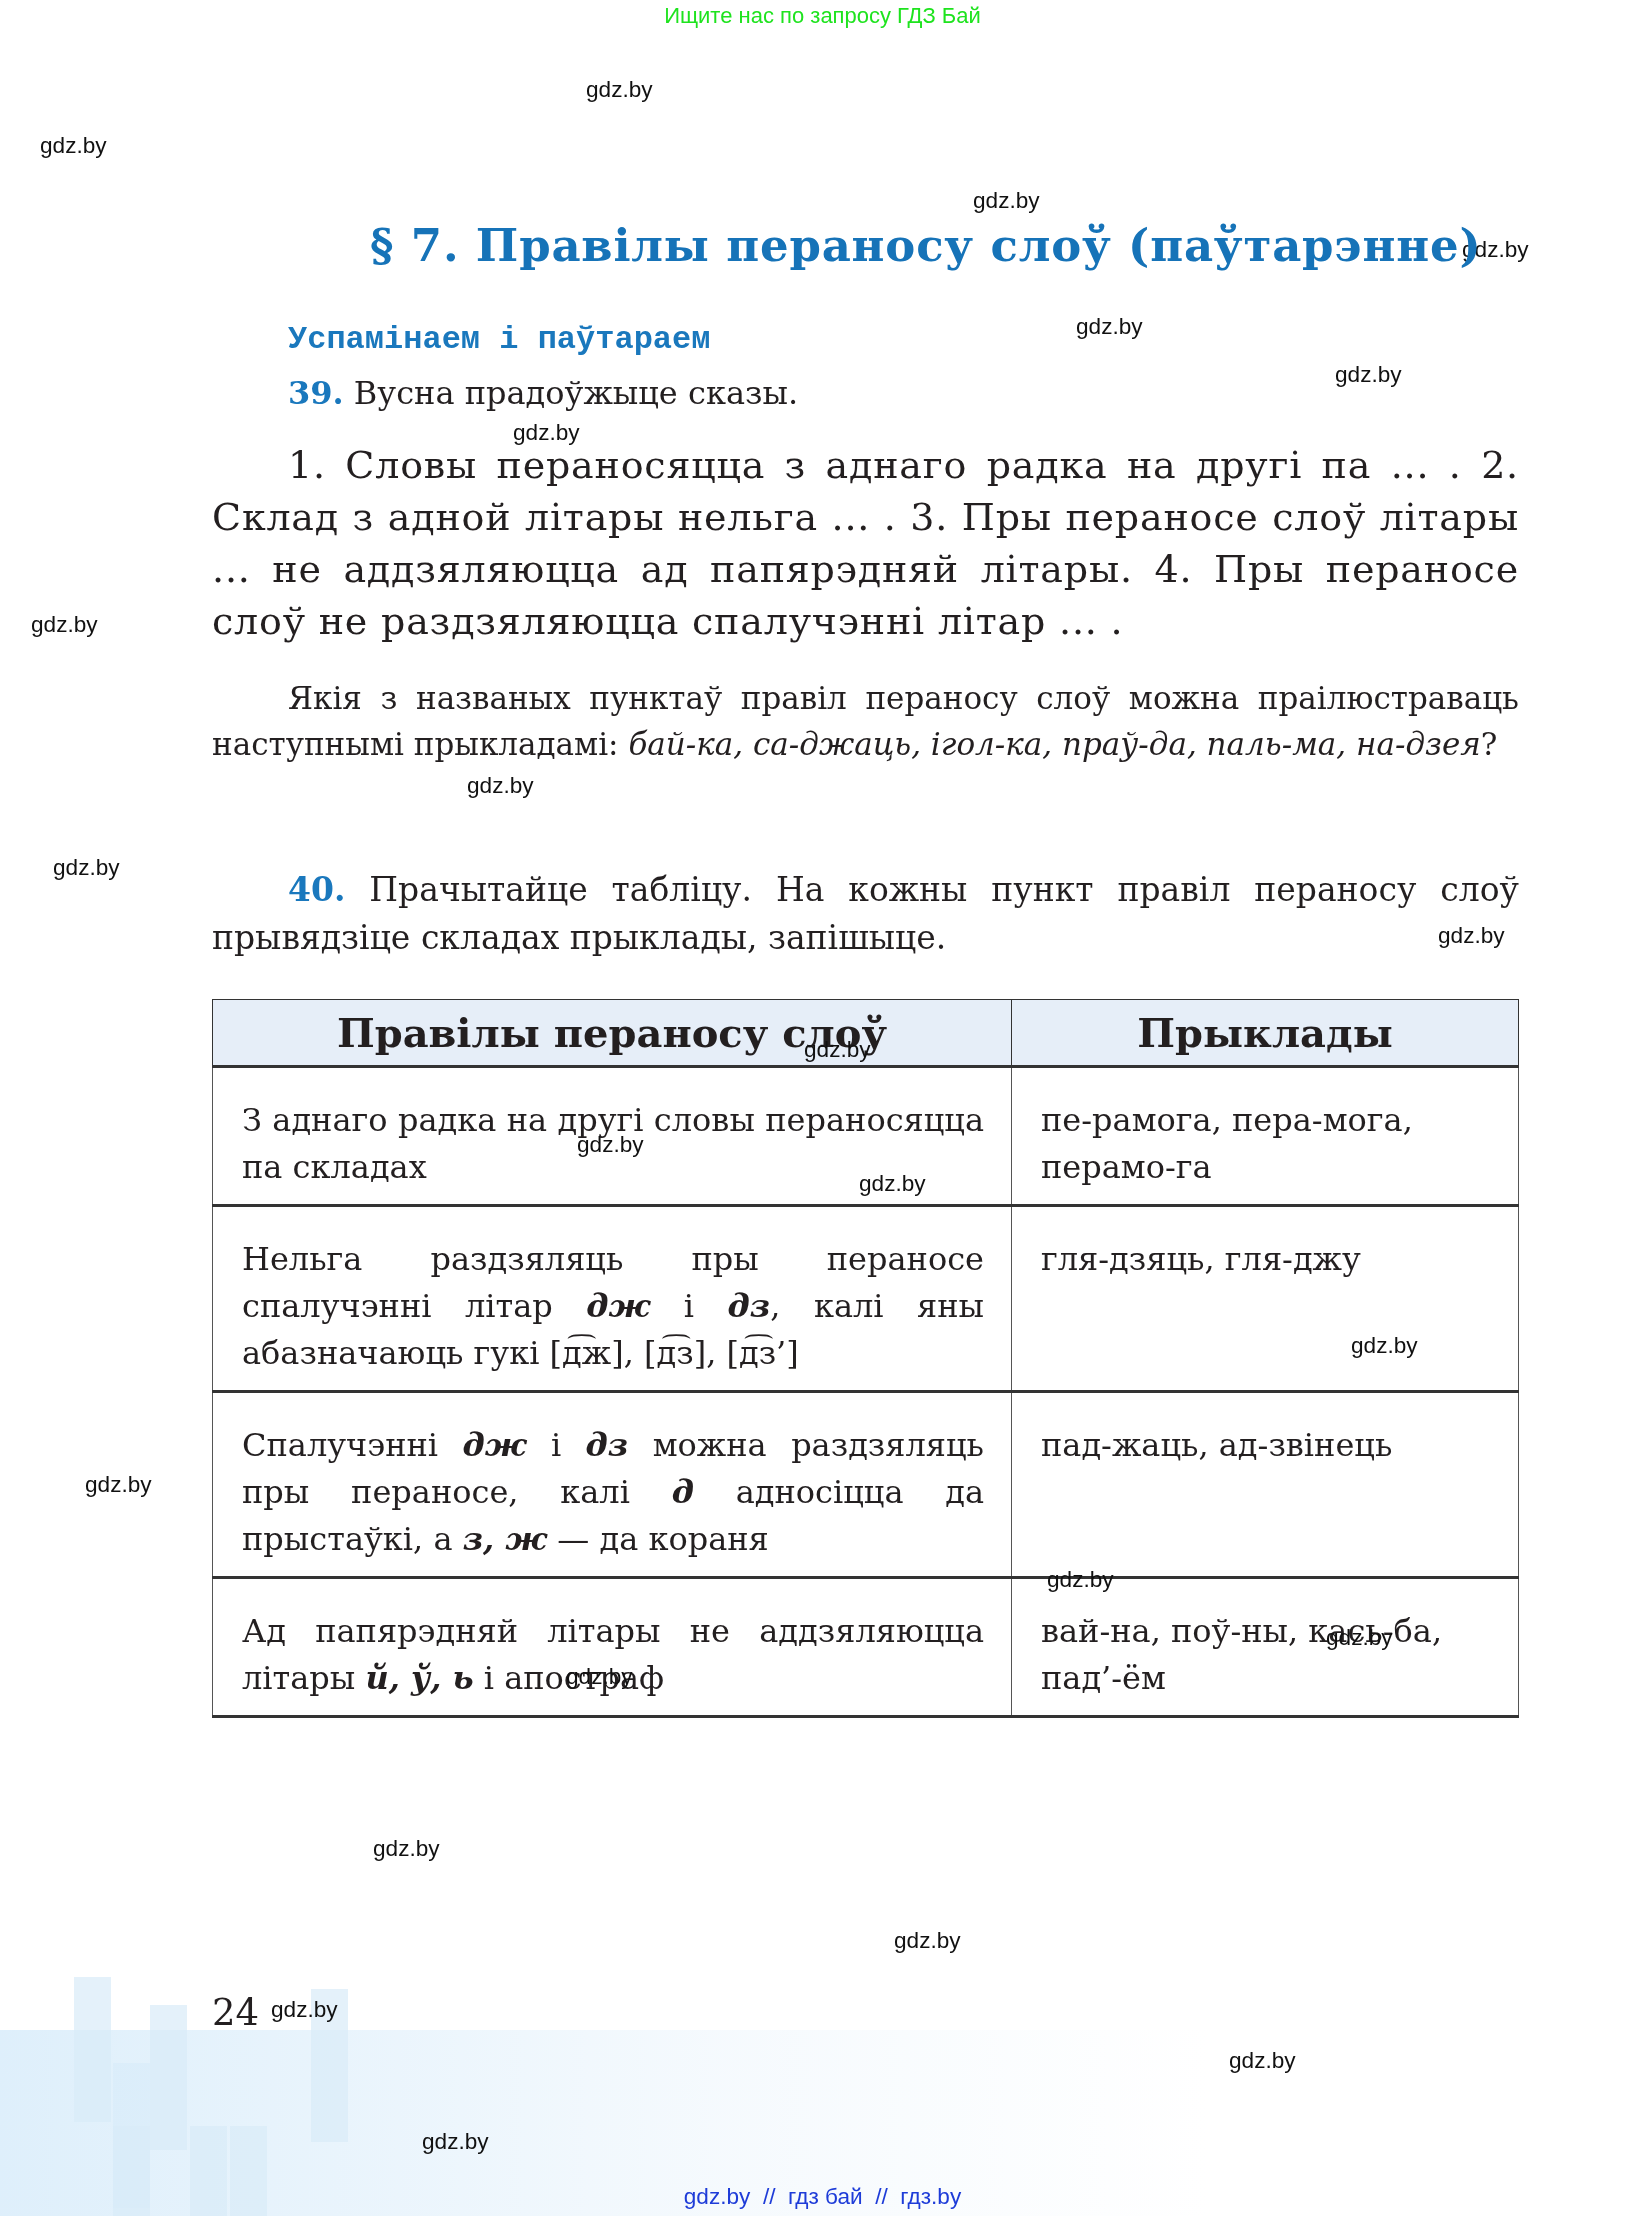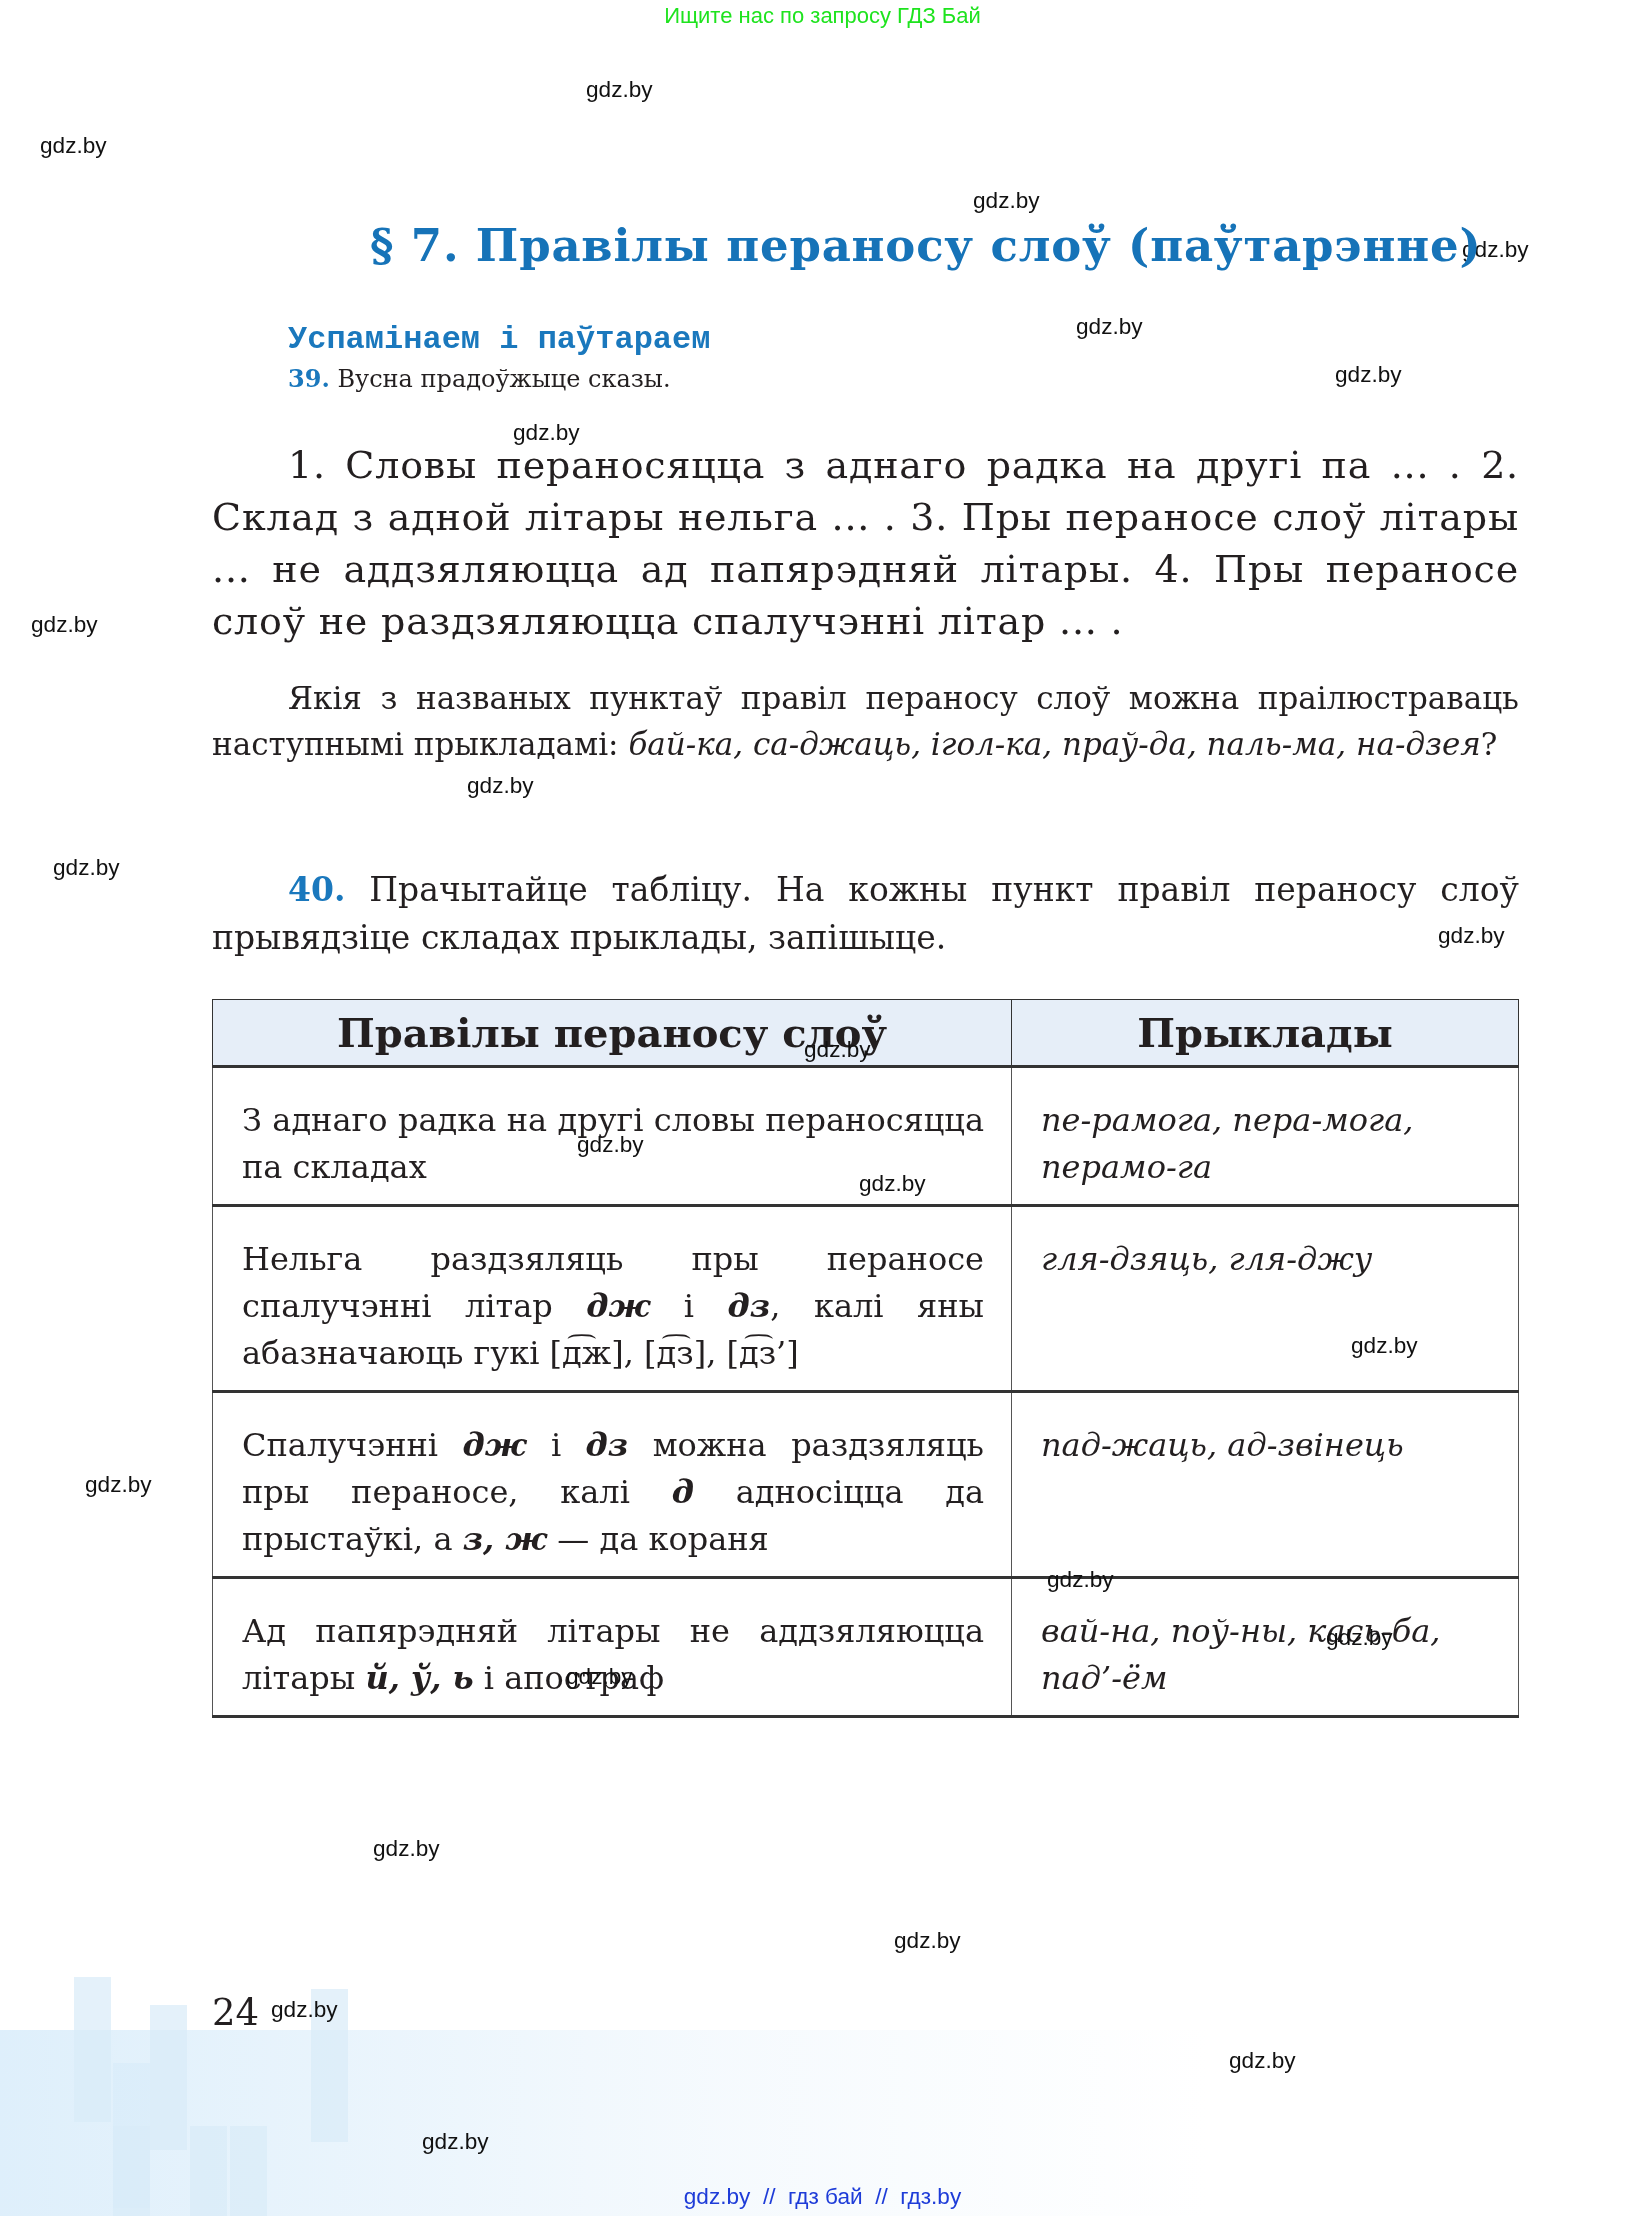--- a/index.html
+++ b/index.html
@@ -3,33 +3,33 @@
 <meta charset="utf-8">
 <style>
   html,body{margin:0;padding:0;}
   body{width:1645px;height:2216px;position:relative;background:#ffffff;overflow:hidden;font-family:"DejaVu Serif","Liberation Serif",serif;color:#231f20;}
   .abs{position:absolute;}
   .banner{top:3.2px;left:0;width:1645px;text-align:center;font-family:"Liberation Sans",sans-serif;font-size:22px;color:#1ee31e;}
   .wm{font-family:"Liberation Sans",sans-serif;font-size:22.6px;color:#111;white-space:nowrap;}
   .title{top:219px;left:370px;font-size:45px;font-weight:bold;color:#1673b8;white-space:nowrap;letter-spacing:0.8px;}
   .subhead{top:321px;left:288px;font-family:Liberation Mono, monospace;font-weight:bold;font-size:32px;color:#1a78bd;white-space:nowrap;}
   .num{color:#1a78bd;font-weight:bold;}
-  .ex39{top:364px;left:288px;font-size:24px;white-space:nowrap;text-align:right;}
+  .ex39{top:374px;left:288px;font-size:32px;white-space:nowrap;text-align:right;}
   .sentences{top:439px;left:212px;width:1307px;font-size:38px;line-height:52px;text-align:justify;letter-spacing:0.8px;}
   .sentences p{margin:0;text-indent:76px;}
   .question{top:675px;left:212px;width:1307px;font-size:31px;line-height:46px;text-align:justify;}
   .question p{margin:0;text-indent:76px;}
   .ex40{top:866px;left:212px;width:1307px;font-size:33px;line-height:48px;text-align:justify;}
   .ex40 p{margin:0;text-indent:76px;}
   i{font-style:italic;}
   .tbl{top:999px;left:212px;width:1307px;border-collapse:collapse;font-size:32px;}
   .tbl th{background:#e6eef8;font-weight:bold;height:63px;border:1.6px solid #333;border-bottom:3.2px solid #333;text-align:center;font-size:40px;}
   .tbl td{vertical-align:top;border-left:1.6px solid #555;border-right:1.6px solid #555;border-bottom:3.2px solid #333;padding:29px 27px 13px 29px;line-height:47px;}
   .tbl td.rule{width:742px;text-align:justify;}
-  .tbl td.ex{font-style:italic;padding-left:29px;margin-top:7px;}
+  .tbl td.ex{padding-left:29px;margin-top:7px;}
   .pagenum{top:1991px;left:212px;font-size:37px;}
   .deco{background:#d8ebf8;opacity:0.7;}
   .footer-band{left:0;top:2030px;width:1208px;height:187px;background:linear-gradient(90deg,rgba(214,235,250,0.8),rgba(236,245,252,0.5) 60%,rgba(255,255,255,0));}
   .footer{top:2184px;left:0;width:1645px;text-align:center;font-family:"Liberation Sans",sans-serif;font-size:22.6px;color:#1e3cd8;}
 </style>
 </head>
 <body>
 
 <div class="abs deco" style="left:113px;top:2063px;width:37px;height:145px;"></div>
 <div class="abs deco" style="left:72px;top:2216px;width:37px;height:0px;"></div>

